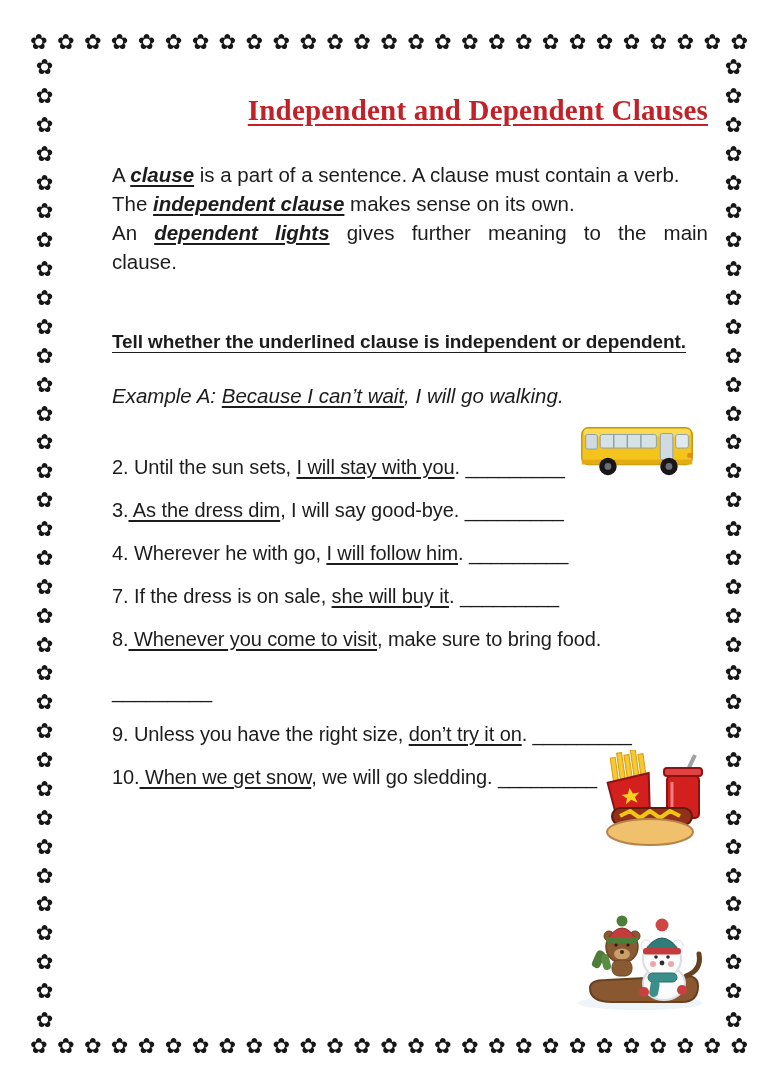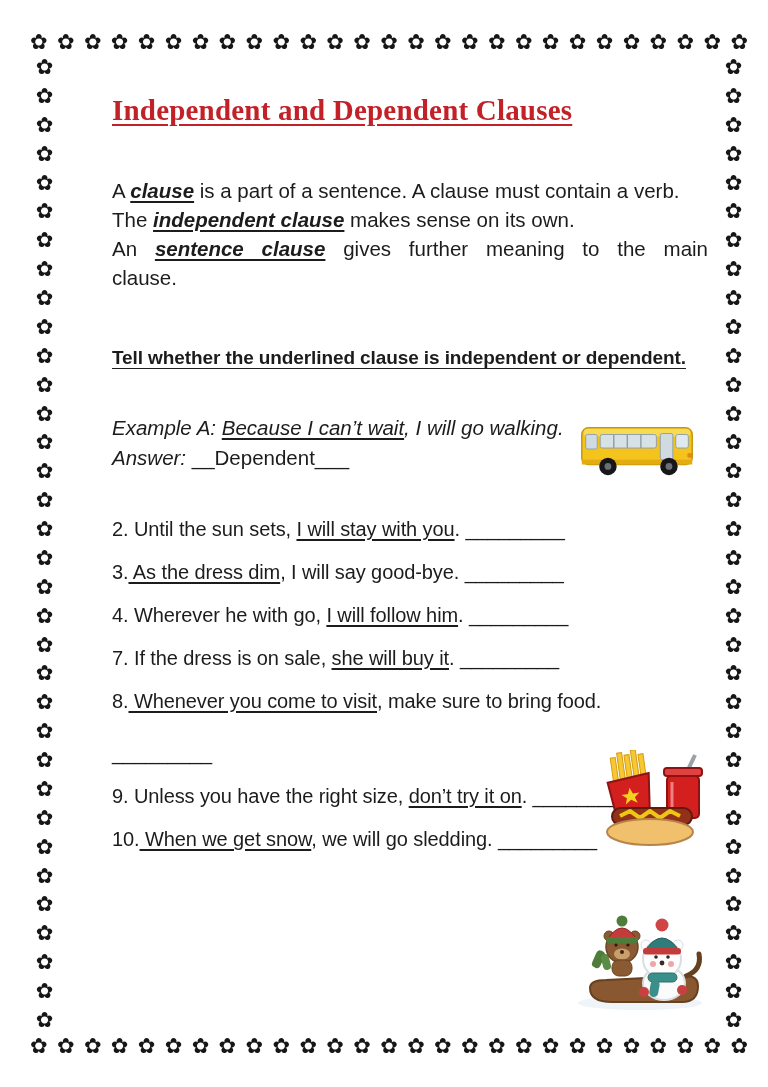--- a/index.html
+++ b/index.html
@@ -11,34 +11,34 @@
   .border-strip{position:absolute;display:flex;justify-content:space-between;align-items:center;overflow:hidden;}
   .bs-top{left:30px;top:26px;width:718px;height:30px;}
   .bs-bottom{left:30px;top:1030px;width:718px;height:30px;}
   .bs-left{left:30px;top:56px;width:29px;height:974px;flex-direction:column;}
   .bs-right{left:719px;top:56px;width:29px;height:974px;flex-direction:column;}
   .motif{font-size:21px;line-height:1;color:#161616;}
   
   .content{position:absolute;left:112px;top:88px;width:596px;}
   .title{
     font-family:"Liberation Serif", serif;font-weight:bold;font-size:29px;
-    text-align:left;text-decoration:underline;text-decoration-thickness:2px;text-underline-offset:4px;
-    margin:6px 0 49px 0;letter-spacing:.2px;
+    text-align:right;text-decoration:underline;text-decoration-thickness:2px;text-underline-offset:4px;
+    margin:6px 0 33px 0;letter-spacing:.2px;
   }
   .intro{font-size:20.5px;line-height:29px;}
   .line{white-space:nowrap;}
   .jlast{white-space:normal;text-align:justify;text-align-last:justify;}
   .b{font-weight:bold;}
   .i{font-style:italic;}
   .u{text-decoration:underline;text-underline-offset:3px;}
   .instruction{
     margin-top:55px;font-size:19px;font-weight:bold;white-space:nowrap;
     text-decoration:underline;text-underline-offset:4px;letter-spacing:-.1px;
   }
-  .example-block{margin-top:44px;font-size:20.5px;line-height:30px;}
+  .example-block{margin-top:28px;font-size:20.5px;line-height:30px;}
   .example-line,.answer-line{white-space:nowrap;}
   .exercise{margin-top:42px;font-size:20px;}
   .item{white-space:nowrap;line-height:28px;margin-bottom:15px;letter-spacing:-.1px;}
   .blank-line{line-height:28px;margin-top:24px;margin-bottom:15px;}
   
   .clip{position:absolute;}
   .clip-bus{left:578px;top:418px;width:118px;height:62px;}
   .clip-food{left:598px;top:750px;width:112px;height:98px;}
   .clip-sled{left:572px;top:910px;width:136px;height:102px;}
 </style>
@@ -175,29 +175,28 @@
     <span class="motif" style="color: rgb(22, 22, 22);">✿</span>
     <span class="motif" style="color: rgb(22, 22, 22);">✿</span>
   </div>
 
 <div class="content">
   <div class="title" style="color: rgb(195, 33, 40);">Independent and Dependent Clauses</div>
 
   <div class="intro">
       <div class="line"><span> A </span><span class="b i u">clause</span><span> is a part of a sentence. A clause must contain a verb.</span></div>
       <div class="line"><span>The </span><span class="b i u">independent clause</span><span> makes sense on its own.</span></div>
-      <div class="line jlast"><span>An </span><span class="b i u">sentence clause</span><span> gives further meaning to the main</span></div>
+      <div class="line jlast"><span>An </span><span class="b i u">dependent lights</span><span> gives further meaning to the main</span></div>
       <div class="line"><span>clause.</span></div>
     </div>
 
   <div class="instruction">Tell whether the underlined clause is independent or dependent.</div>
 
   <div class="example-block">
     <div class="example-line"><span class="i">Example A: </span><span class="i u">Because I can’t wait</span><span class="i">, I will go walking.</span></div>
-    <div class="answer-line"><span class="i">Answer: </span><span>__Dependent___</span></div>
   </div>
 
   <div class="exercise">
       <div class="item"><span>2.</span><span> Until the sun sets, </span><span class="u">I will stay with you</span><span>. _________</span></div>
       <div class="item"><span>3.</span><span class="u"> As the dress dim</span><span>, I will say good-bye. _________</span></div>
       <div class="item"><span>4.</span><span> Wherever he with go, </span><span class="u">I will follow him</span><span>. _________</span></div>
       <div class="item"><span>7.</span><span> If the dress is on sale, </span><span class="u">she will buy it</span><span>. _________</span></div>
       <div class="item"><span>8.</span><span class="u"> Whenever you come to visit</span><span>, make sure to bring food.</span></div>
       <div class="blank-line">_________</div>
       <div class="item"><span>9.</span><span> Unless you have the right size, </span><span class="u">don’t try it on</span><span>. _________</span></div>

